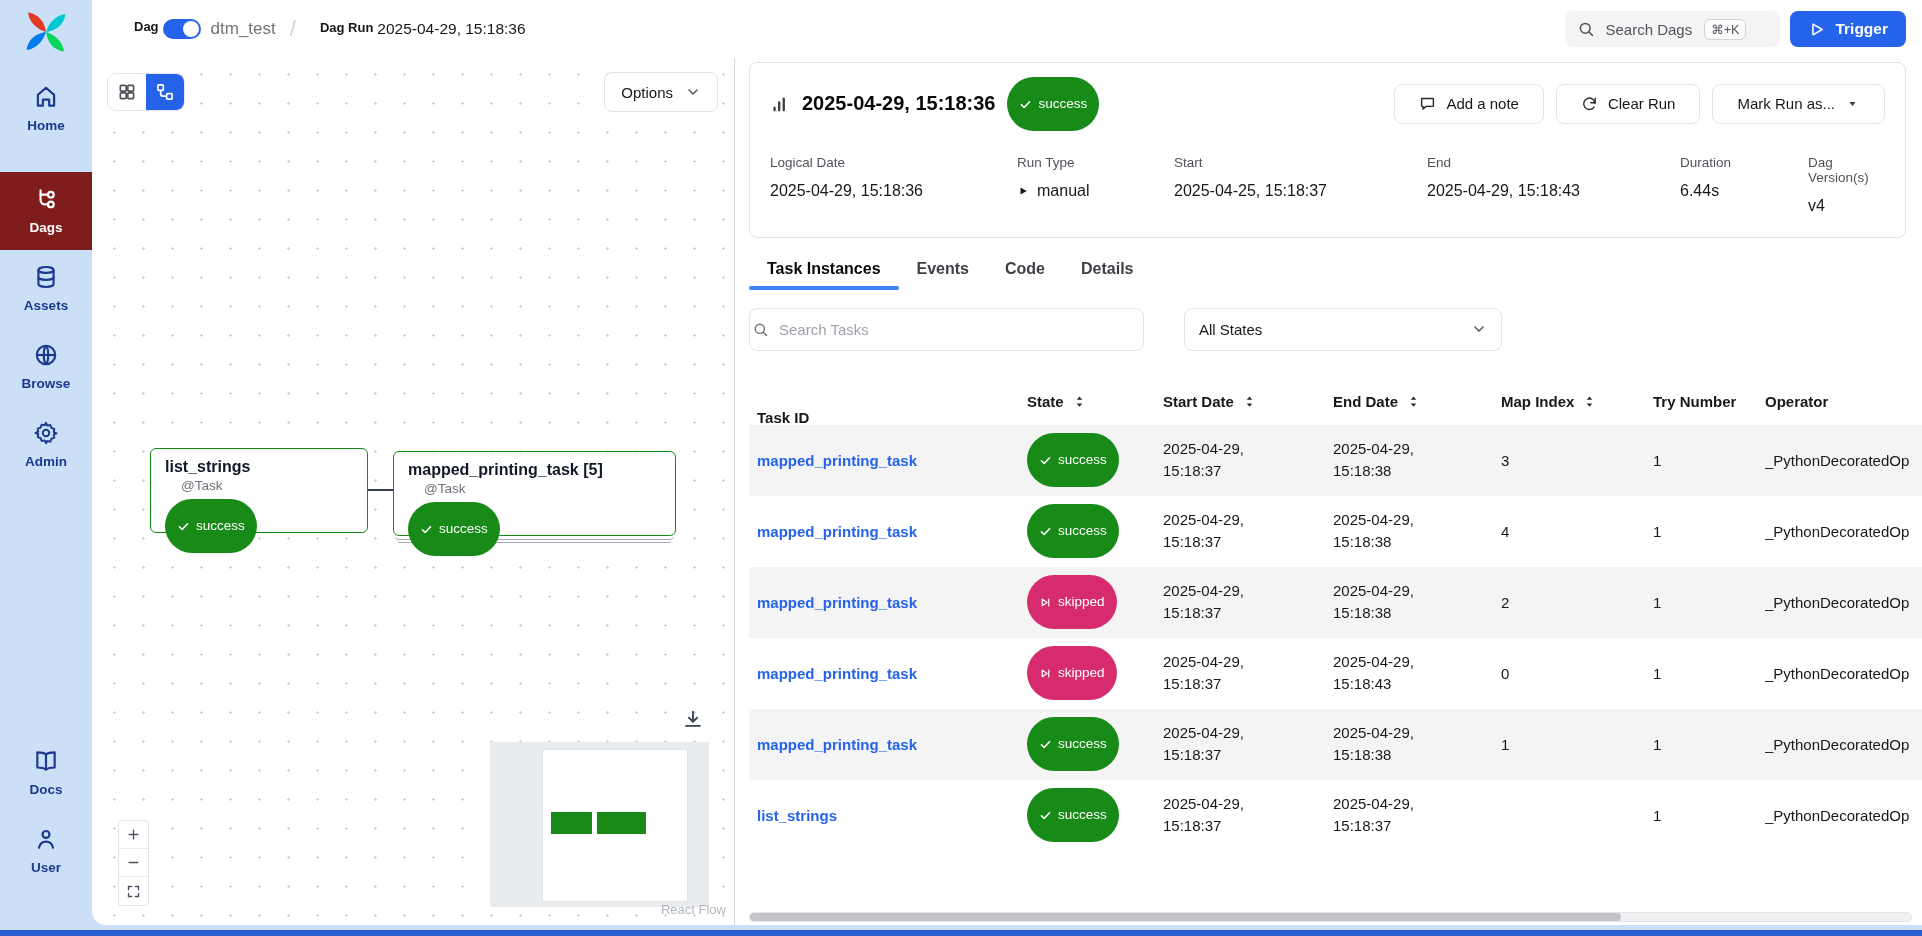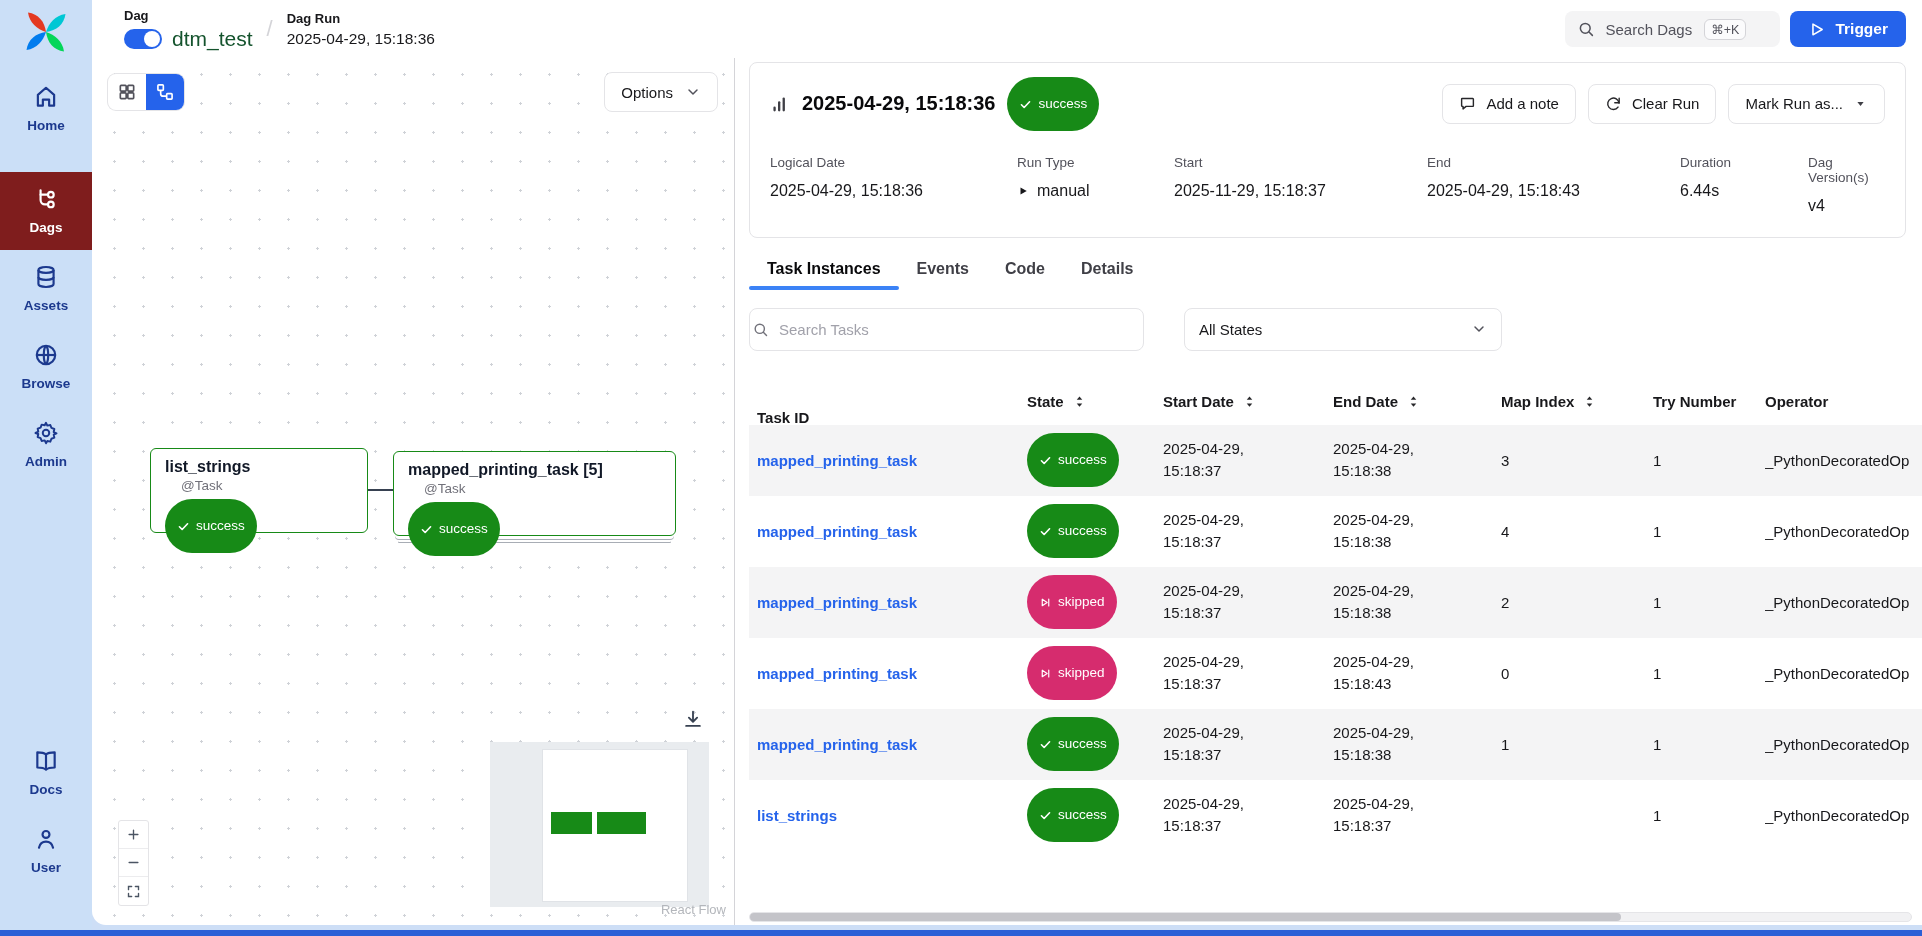--- a/index.html
+++ b/index.html
@@ -19,24 +19,24 @@
   .nav-item .icon { width:26px; height:26px; }
   .nav-label { font-size:13.5px; font-weight:600; }
   .nav-item.active { background:#7f1d1d; color:#ffffff;margin-top:24px; }
 
   
   .main { flex:1; height:925px; background:#ffffff; border-radius:0 0 0 14px; display:flex; flex-direction:column; overflow:hidden; }
 
   
   .topbar { height:58px; flex-shrink:0; display:flex; align-items:center; justify-content:space-between; padding:0 16px; }
   .bc-group { display:flex; align-items:center; gap:14px; margin-left:16px; }
-  .bc-col { display:flex; flex-direction:column; gap:4px; }
+  .bc-col { display:flex; flex-direction:row; gap:4px;margin-left:10px; }
   .bc-label { font-size:13px; font-weight:700; color:#18181b; }
   .bc-row { display:flex; align-items:center; gap:10px; }
-  .bc-link { font-size:21px; color:#14532d; text-decoration:none; cursor:pointer; }
+  .bc-link { font-size:17px; color:#737373; text-decoration:none; cursor:pointer; }
   .bc-value { font-size:15.5px; color:#18181b; }
   .bc-sep { font-size:22px; color:#d4d4d8; font-weight:300; }
   .toggle { width:38px; height:20px; border-radius:10px; background:#2563eb; position:relative; display:inline-block; cursor:pointer; }
   .toggle .knob { position:absolute; top:2px; left:20px; width:16px; height:16px; border-radius:50%; background:#fff; }
   .topbar-right { display:flex; align-items:center; gap:10px; }
   .searchbox { width:215px; height:36px; background:#f4f4f5; border-radius:8px; display:flex; align-items:center; gap:10px; padding:0 12px; color:#52525b; cursor:text; }
   .searchbox .ph { font-size:15px; }
   .searchbox kbd { margin-left:2px; font-family:"Liberation Sans",sans-serif; font-size:12.5px; color:#52525b; border:1px solid #d4d4d8; border-radius:6px; padding:2px 6px; background:#fbfbfc; }
   .btn-primary { height:36px; padding:0 18px; border:none; border-radius:8px; background:#2563eb; color:#fff; font-size:15.5px; font-weight:600; display:flex; align-items:center; gap:10px; cursor:pointer; font-family:inherit; }
 
@@ -78,21 +78,21 @@
   .zc-btn .icon { width:15px; height:15px; }
   .attribution { position:absolute; right:8px; bottom:8px; font-size:13px; color:#b3b6bb; }
 
   
   .detail-panel { flex:1; min-width:0; display:flex; flex-direction:column; padding:4px 0 0 14px; position:relative; overflow:hidden; }
   .run-card { margin-right:16px; border:1px solid #e4e4e7; border-radius:8px; padding:14px 20px 22px; }
   .run-head { display:flex; align-items:center; gap:12px; }
   .run-head .icon.chart { width:20px; height:20px; color:#3f3f46; }
   .run-title { font-size:20px; font-weight:700; color:#09090b; }
   .run-actions { margin-left:auto; display:flex; gap:12px; }
-  .btn-outline { height:40px; padding:0 16px; background:#fff; border:1px solid #e4e4e7; border-radius:8px; display:flex; align-items:center; gap:10px; font-size:15px; color:#18181b; cursor:pointer; font-family:inherit; }
+  .btn-outline { height:40px; padding:0 24px; background:#fff; border:1px solid #e4e4e7; border-radius:8px; display:flex; align-items:center; gap:10px; font-size:15px; color:#18181b; cursor:pointer; font-family:inherit; }
   .btn-outline .icon { width:17px; height:17px; color:#27272a; }
   .run-meta { display:grid; grid-template-columns:247px 157px 253px 253px 128px 1fr; margin-top:24px; }
   .meta-label { font-size:13.5px; color:#52525b; }
   .meta-value { font-size:16px; color:#18181b; margin-top:12px; display:flex; align-items:center; gap:8px; }
   .meta-value .icon { width:12px; height:12px; color:#18181b; }
 
   .tabs { display:flex; margin-top:16px; }
   .tab { position:relative; padding:6px 18px 12px; font-size:16px; font-weight:600; color:#3f3f46; border:none; background:transparent; cursor:pointer; font-family:inherit; }
   .tab.active { color:#09090b; font-weight:700; }
   .tab.active::after { content:""; position:absolute; left:0; right:0; bottom:0; height:3.5px; background:#3b82f6; border-radius:2px; }
@@ -416,21 +416,21 @@
                     <svg viewBox="0 0 24 24" fill="currentColor">
                       <path d="M7 4.8v14.4L19.5 12z"></path>
                     </svg>
                   </span>
                   <span>manual</span>
                 </div>
               </div>
               <div class="meta-col">
                 <div class="meta-label">Start</div>
                 <div class="meta-value">
-                  <span>2025-11-29, 15:18:37</span>
+                  <span>2025-04-25, 15:18:37</span>
                 </div>
               </div>
               <div class="meta-col">
                 <div class="meta-label">End</div>
                 <div class="meta-value">
                   <span>2025-04-29, 15:18:43</span>
                 </div>
               </div>
               <div class="meta-col">
                 <div class="meta-label">Duration</div>

